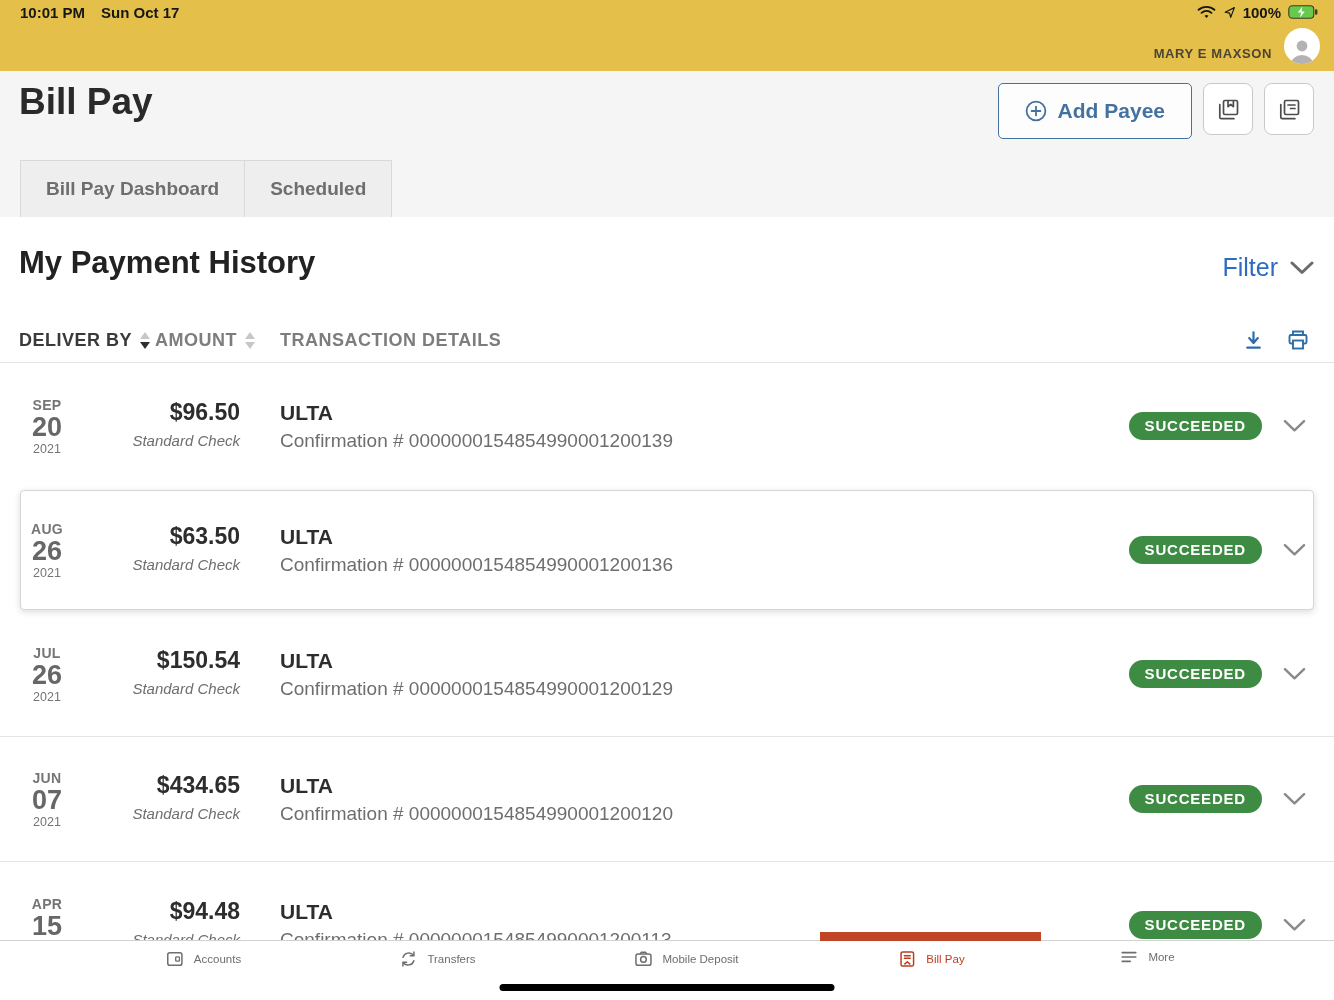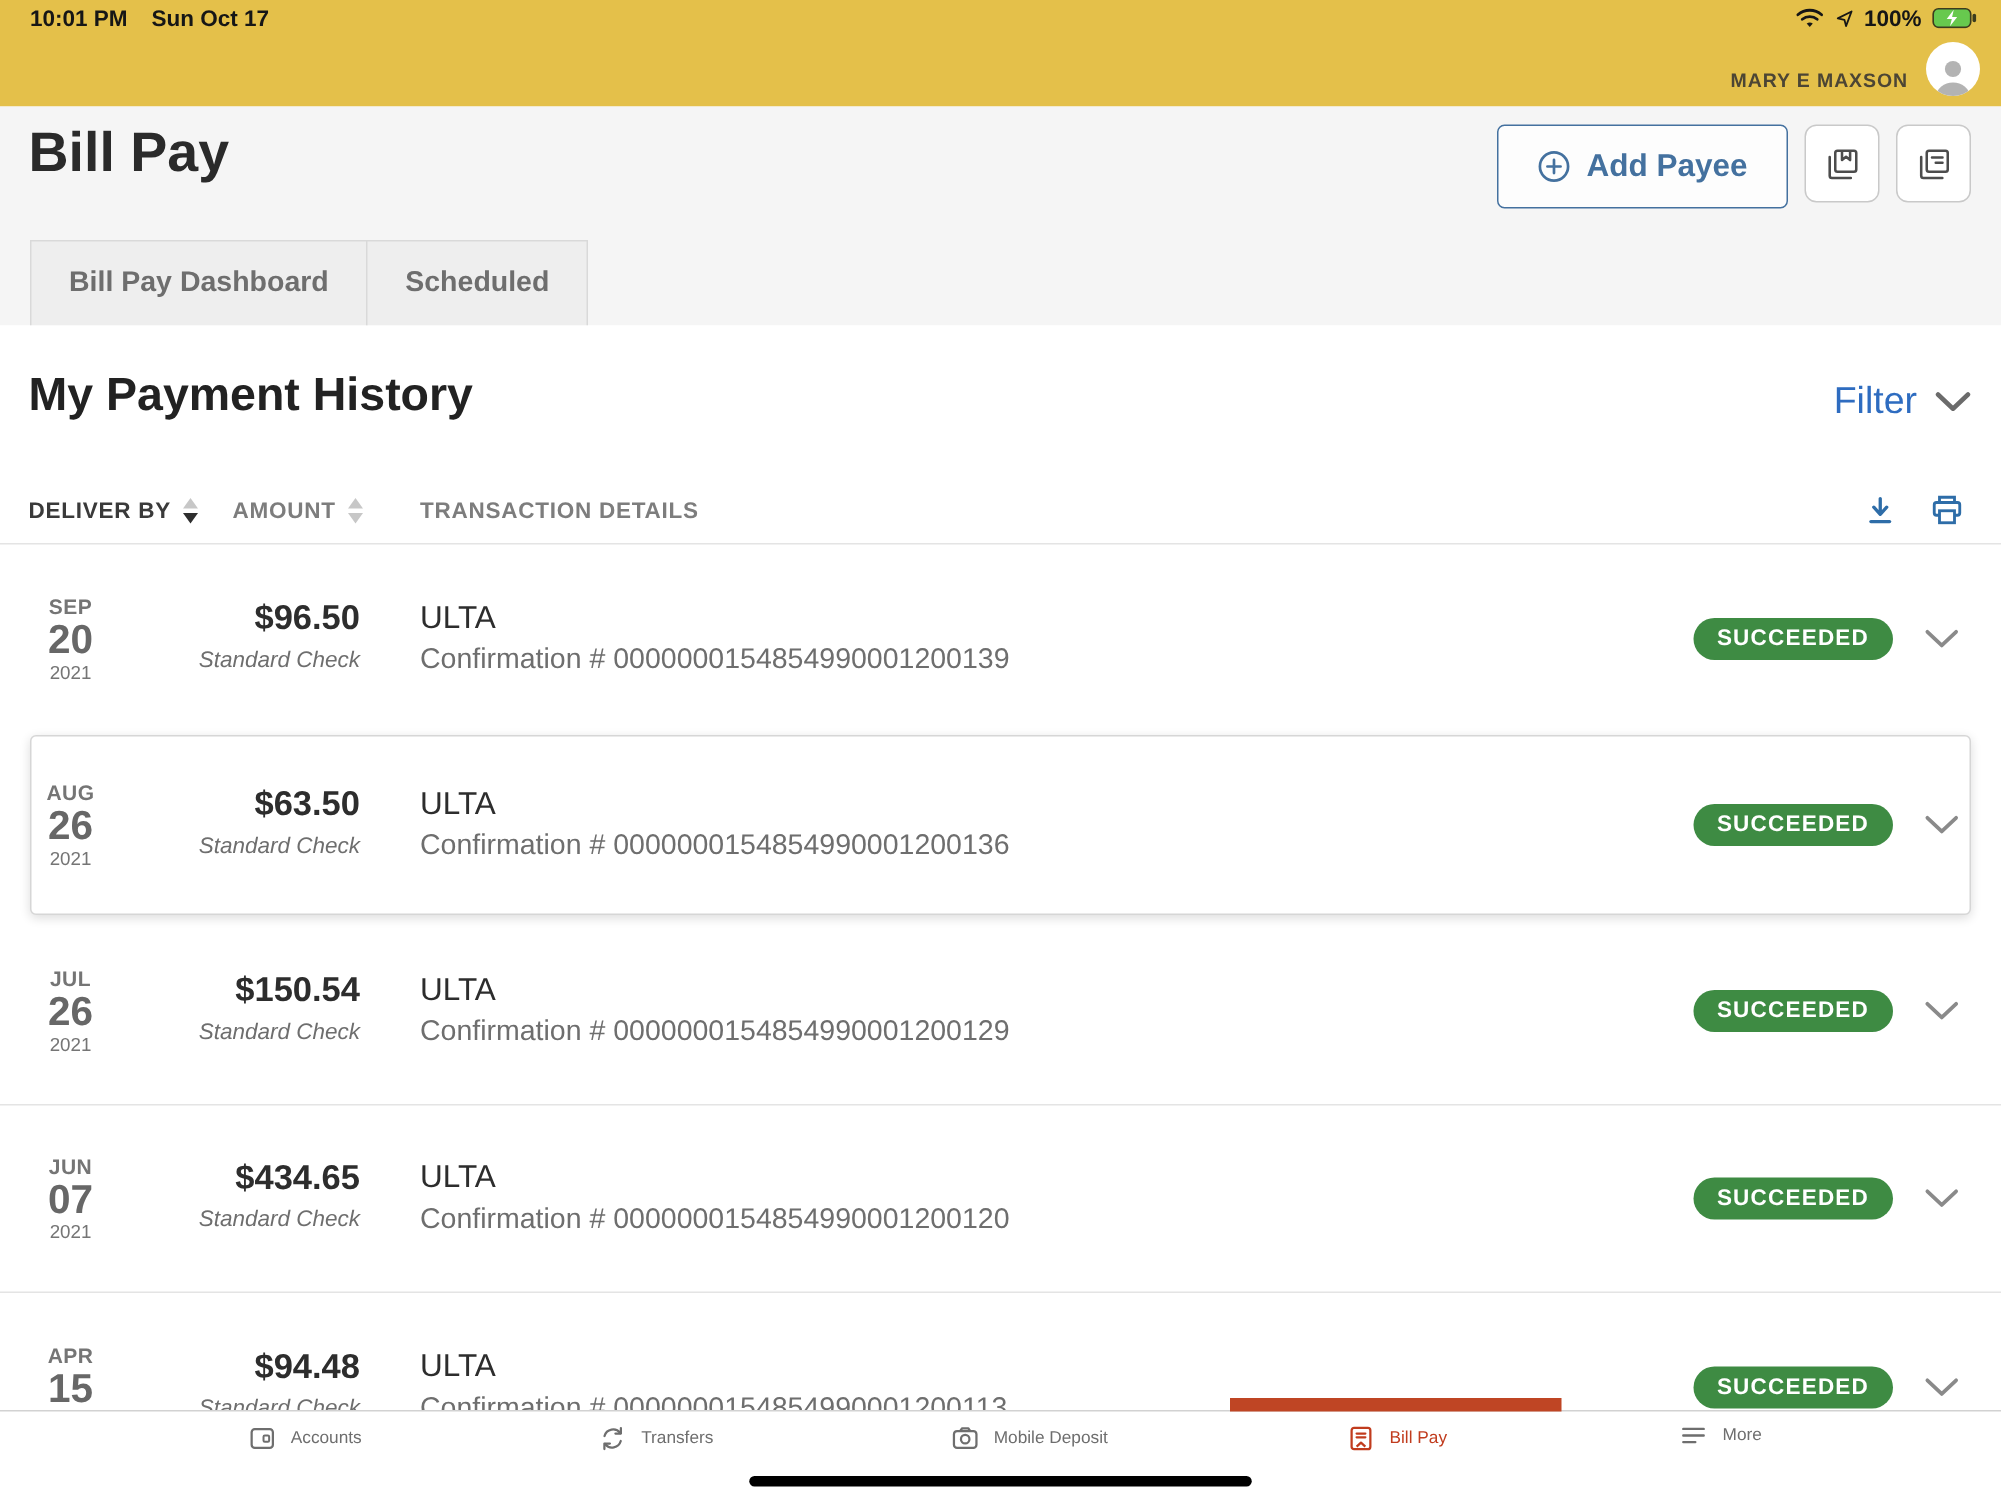--- a/index.html
+++ b/index.html
@@ -26,21 +26,21 @@
   .tab { height:57px; display:flex; align-items:center; padding:0 25px; font-size:19px; font-weight:bold; color:#6e6e6e; background:#eeeeee; border:1px solid #d9d9d9; border-bottom:none; margin-right:-1px; cursor:pointer; }
   .tab.active { background:#ffffff; color:#141414; border-color:#ffffff; }
 
   
   .content { position:absolute; top:217px; left:0; width:1334px; height:783px; background:#fff; }
   .section-title { position:absolute; left:19px; top:28px; font-size:31px; font-weight:600; color:#222; }
   .filter { position:absolute; right:20px; top:36px; display:flex; align-items:center; gap:12px; cursor:pointer; }
   .filter-label { font-size:25px; color:#2e6cc0; }
 
   .col-row { position:absolute; top:100px; left:0; width:1334px; height:46px; border-bottom:1px solid #e4e4e4; }
-  .col { position:absolute; top:0; height:46px; display:flex; align-items:center; gap:8px; font-size:15px; font-weight:bold; letter-spacing:.5px; cursor:pointer; }
+  .col { position:absolute; top:0; height:46px; display:flex; align-items:center; gap:8px; font-size:18px; font-weight:bold; letter-spacing:.5px; cursor:pointer; }
   .col-deliver { left:19px; color:#3a3a3a; }
   .col-amount { left:155px; color:#7d7d7d; }
   .col-details { left:280px; color:#7d7d7d; cursor:default; }
   .sort { display:flex; flex-direction:column; gap:3px; }
   .tri-up { width:0; height:0; border-left:5.5px solid transparent; border-right:5.5px solid transparent; border-bottom:7px solid #c7c7c7; }
   .tri-down { width:0; height:0; border-left:5.5px solid transparent; border-right:5.5px solid transparent; border-top:7px solid #c7c7c7; }
   .tri-down.on { border-top-color:#2e2e2e; }
   .table-icons { position:absolute; right:24px; top:0; height:46px; display:flex; align-items:center; gap:21px; }
   .table-icons span { cursor:pointer; display:flex; }
 
@@ -52,21 +52,21 @@
   .prow > * { position:relative; }
 
   .date-block { position:absolute; left:24px; top:50%; transform:translateY(-50%); width:46px; text-align:center; color:#757575; }
   .date-month { font-size:14px; font-weight:600; letter-spacing:.3px; }
   .date-day { font-size:27px; font-weight:bold; color:#676767; line-height:29px; }
   .date-year { font-size:12.5px; }
   .amount-block { position:absolute; left:80px; top:50%; transform:translateY(-50%); width:160px; text-align:right; }
   .amount { font-size:23px; font-weight:bold; color:#2d2d2d; line-height:29px; }
   .method { font-size:15px; font-style:italic; color:#6e6e6e; line-height:28px; }
   .details-block { position:absolute; left:280px; top:50%; transform:translateY(-50%); }
-  .payee { font-size:21px; font-weight:normal; color:#2d2d2d; line-height:29px; }
+  .payee { font-size:21px; font-weight:bold; color:#2d2d2d; line-height:29px; }
   .confirmation { font-size:19px; color:#6e6e6e; line-height:28px; }
   .status-badge { position:absolute; right:72px; top:50%; transform:translateY(-50%); background:#3e8b43; color:#fff; font-size:15px; font-weight:bold; letter-spacing:.8px; padding:5px 16px 6px; border-radius:14px; }
   .row-chevron { position:absolute; right:28px; top:50%; transform:translateY(-50%); cursor:pointer; display:flex; }
 
   
   .bottom-nav { position:absolute; top:940px; left:0; width:1334px; height:60px; background:#fff; border-top:1px solid #d2d2d2; }
   .nav-indicator { position:absolute; top:-9px; left:820px; width:221px; height:9px; background:#bf4524; }
   .nav-item { position:absolute; top:8px; transform:translateX(-50%); display:flex; align-items:center; gap:9px; color:#6e6e6e; font-size:11.5px; cursor:pointer; }
   .nav-item.active { color:#c13c1e; }
   .home-indicator { position:absolute; bottom:9px; left:50%; transform:translateX(-50%); width:335px; height:7px; border-radius:4px; background:#000; }

